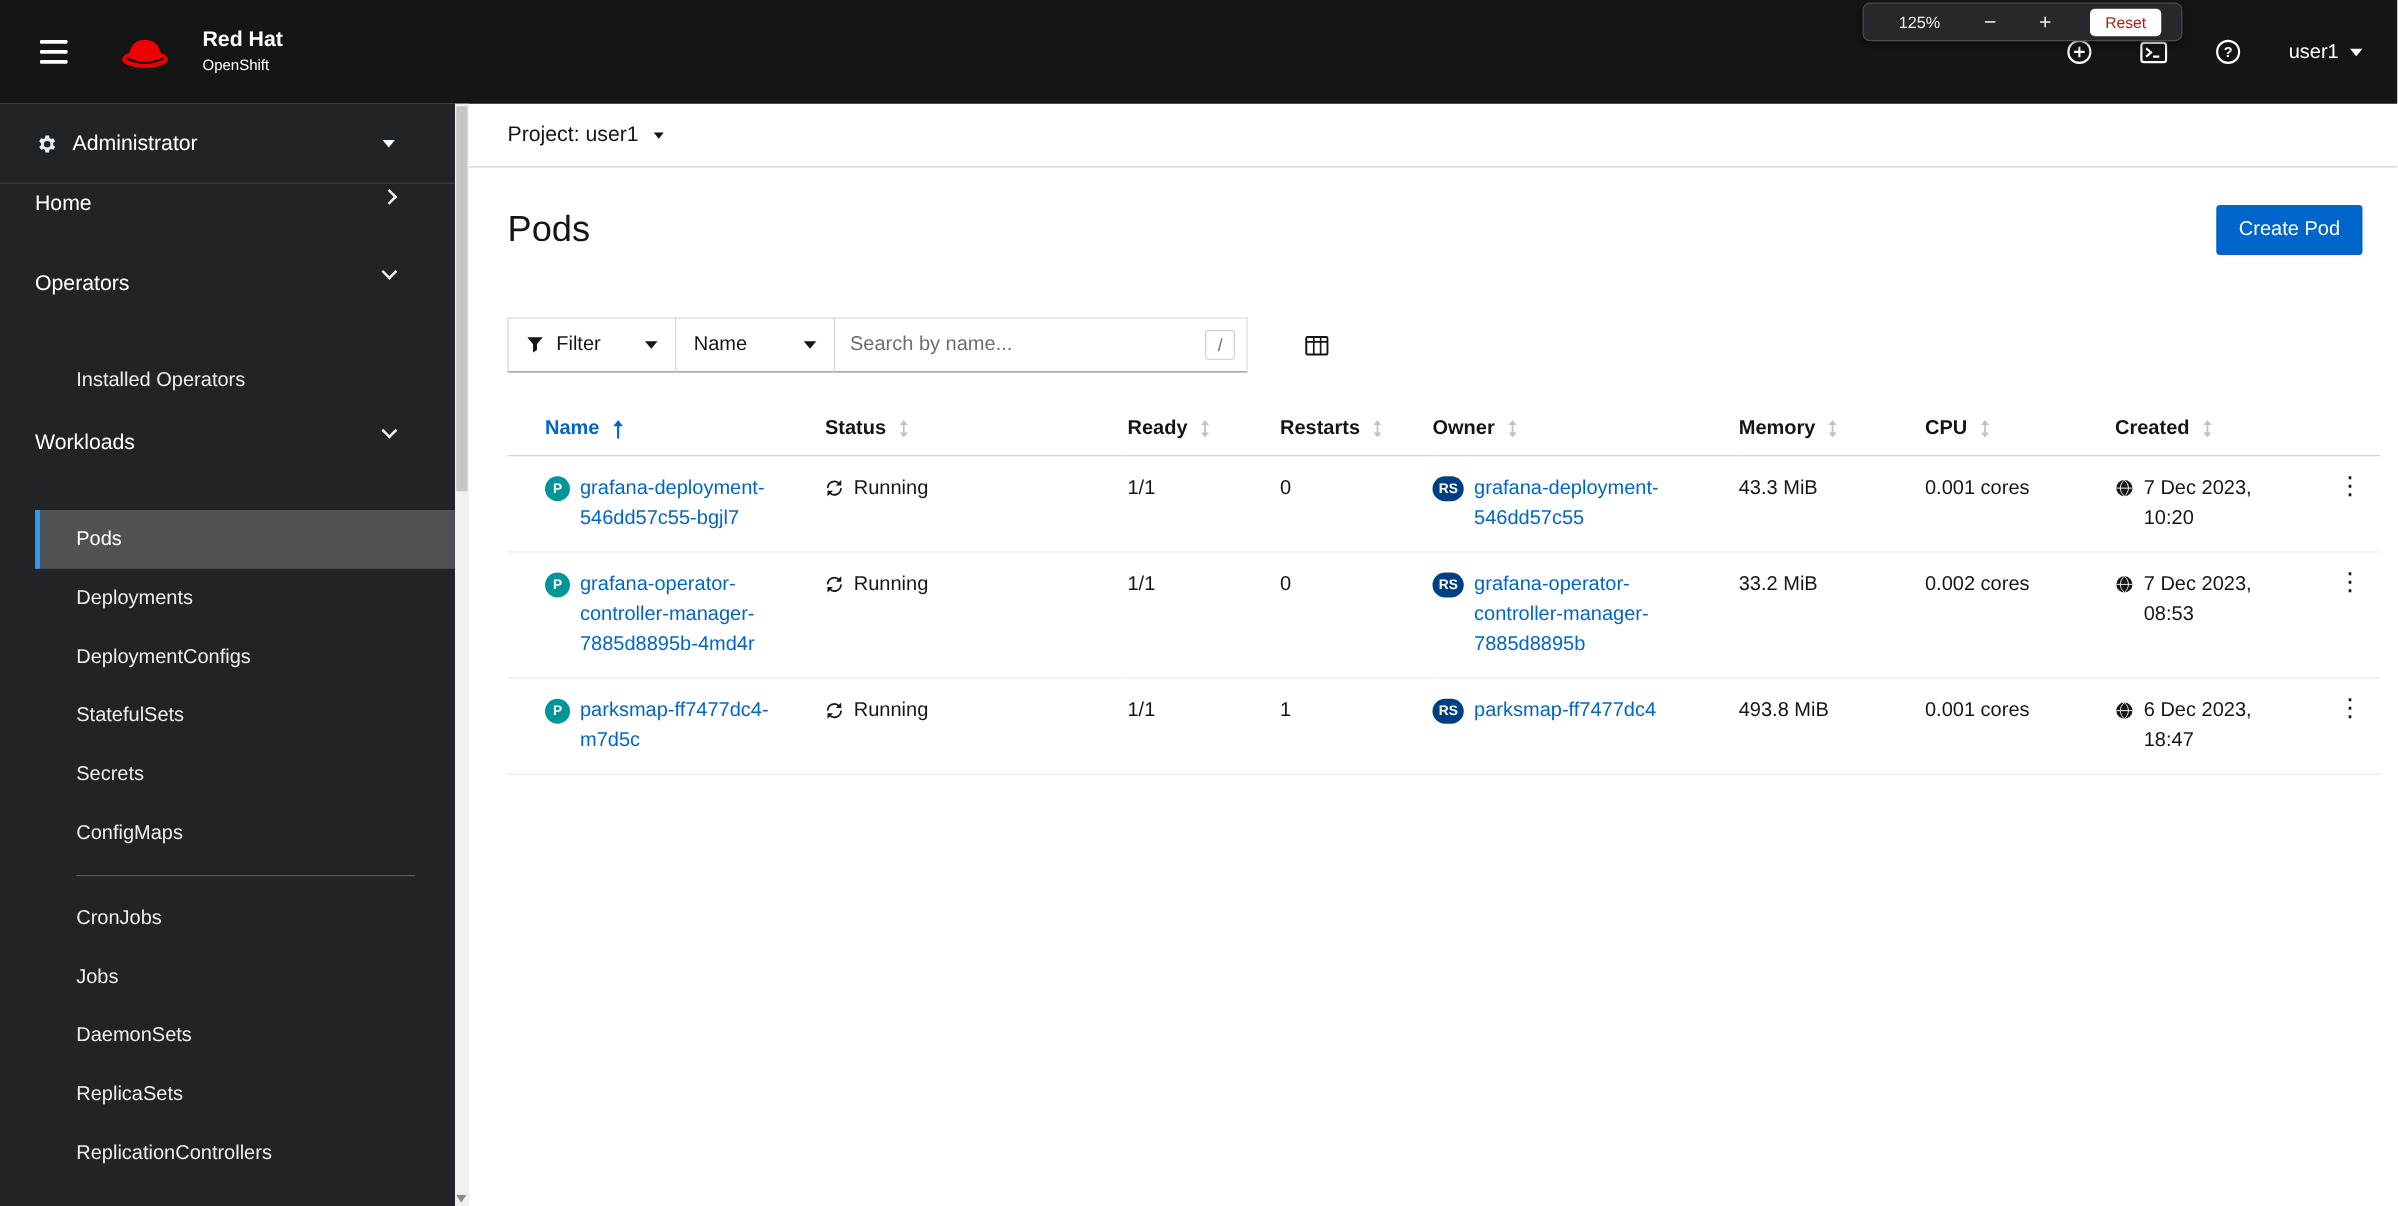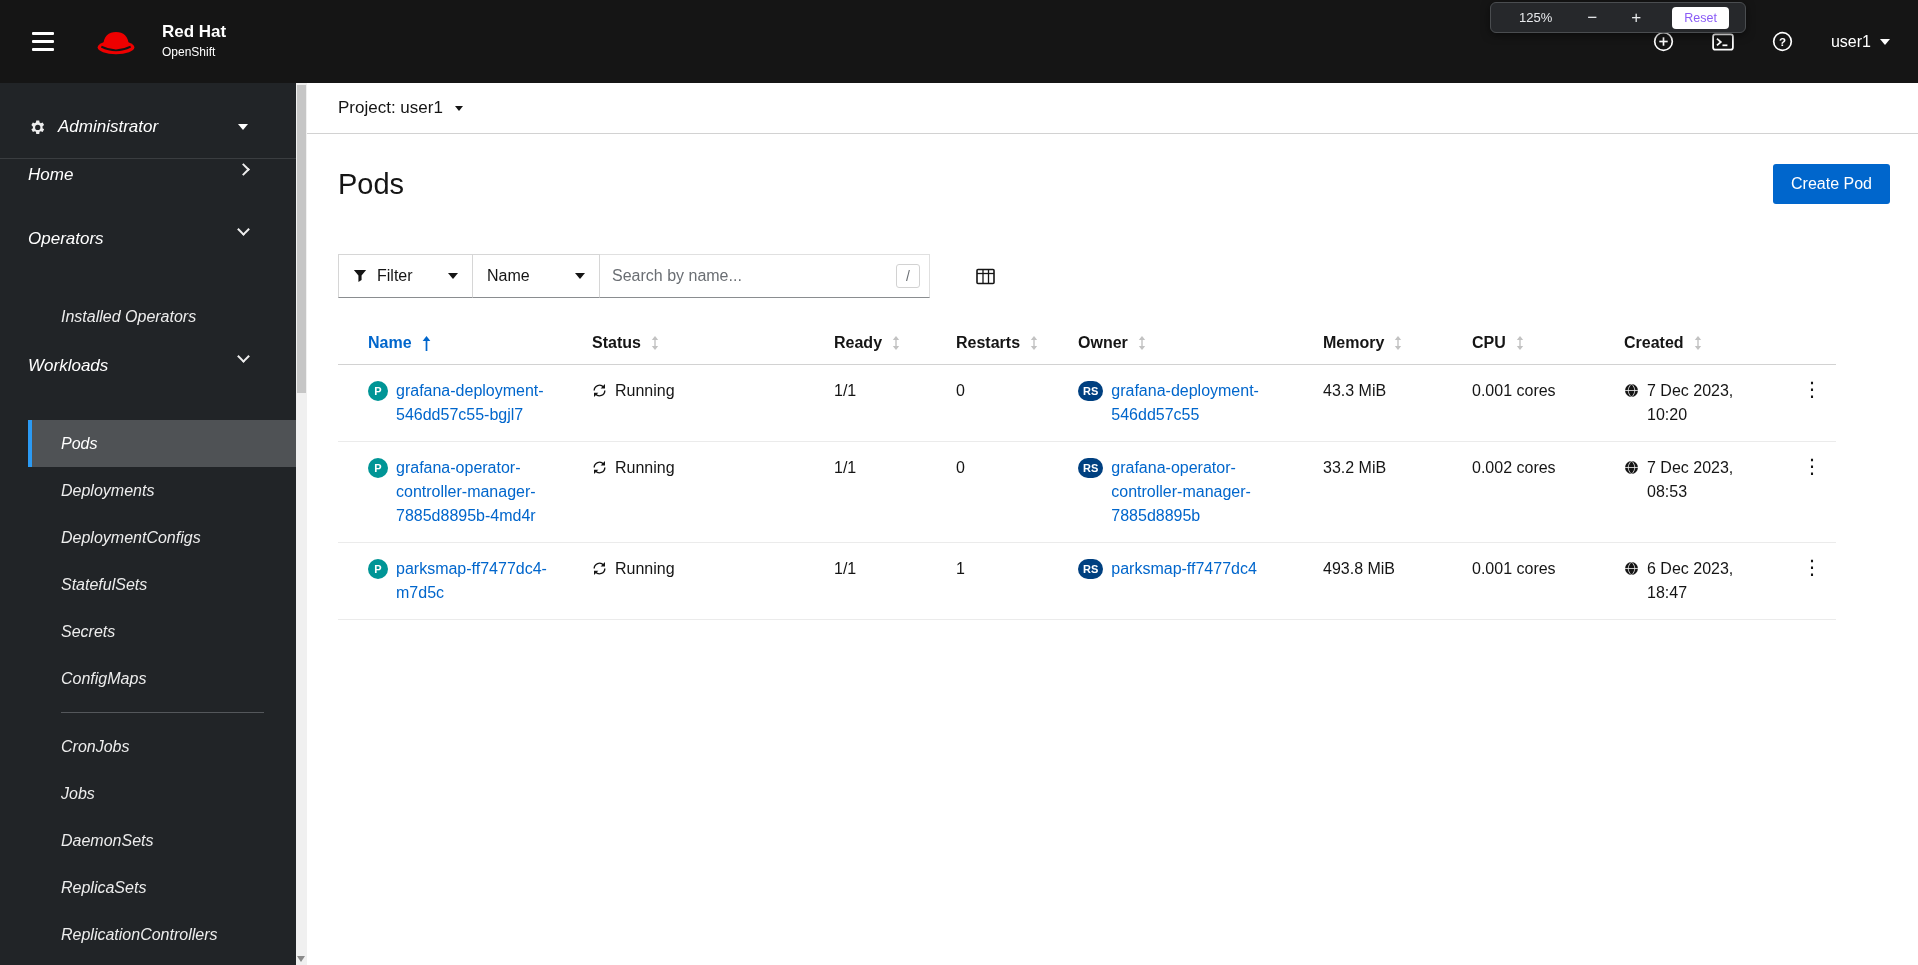--- a/index.html
+++ b/index.html
@@ -32,25 +32,25 @@
   
   .zoom-popup {
     position: absolute; top: 2px; left: 1490px; width: 256px; height: 31px; z-index: 50;
     background: #26282b; border: 1px solid #4a4d50; border-radius: 6px;
     display: flex; align-items: center; padding: 0 8px 0 28px; gap: 20px;
     box-shadow: 0 2px 8px rgba(0,0,0,0.5);
   }
   .zoom-level { color: #e8eaed; font-size: 13px; }
   .zoom-btn { background: none; border: none; color: #e8eaed; font-size: 17px; line-height: 17px; width: 24px; margin-left: 8px; }
   .zoom-btn + .zoom-btn { margin-left: 0; }
-  .zoom-reset { background: #fff; color: #8b5cf6; border: none; border-radius: 4px; font-size: 12.5px; padding: 4px 12px; margin-left: 4px; }
+  .zoom-reset { background: #fff; color: #b91c1c; border: none; border-radius: 4px; font-size: 12.5px; padding: 4px 12px; margin-left: 4px; }
 
   
   .body-wrap { display: flex; height: 882px; }
-  .sidebar { width: 296px; background: #212427; color: #fff; padding-top: 12px; overflow: hidden; flex: none; font-style: italic; }
+  .sidebar { width: 364px; background: #212427; color: #fff; overflow: hidden; flex: none; }
   .side-scrollbar { width: 11px; background: #f0f0f0; position: relative; flex: none; }
   .side-scrollbar .thumb { position: absolute; top: 2px; left: 1px; width: 9px; height: 308px; background: #c6c6c6; }
   .side-scrollbar .scroll-arrow { position: absolute; bottom: 3px; left: 1px; width: 0; height: 0;
     border-left: 4.5px solid transparent; border-right: 4.5px solid transparent; border-top: 6px solid #8a8a8a; }
   main { flex: 1; background: #fff; overflow: hidden; }
 
   
   .perspective { height: 64px; display: flex; align-items: center; gap: 12px;
     padding: 0 48px 0 28px; font-size: 17px; border-bottom: 1px solid #3a3d40; margin-bottom: 6px; }
   .perspective .caret { margin-left: auto; }

